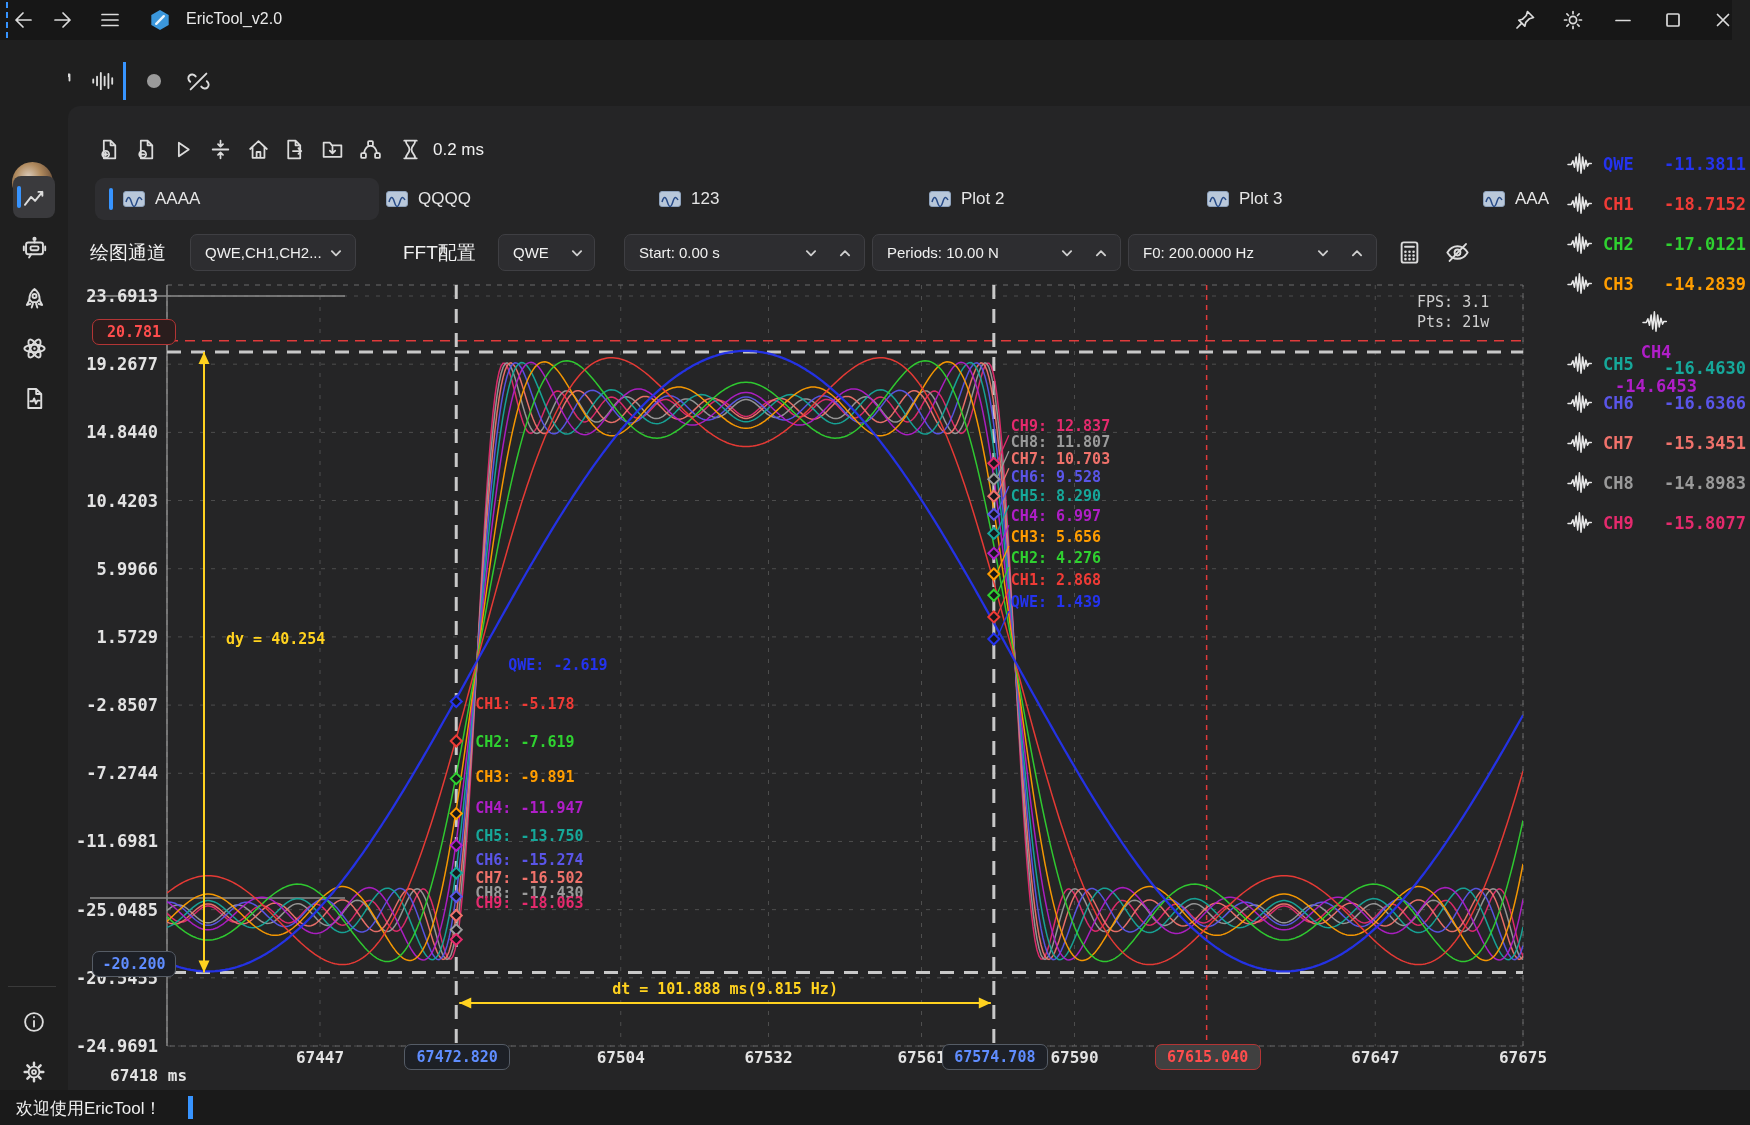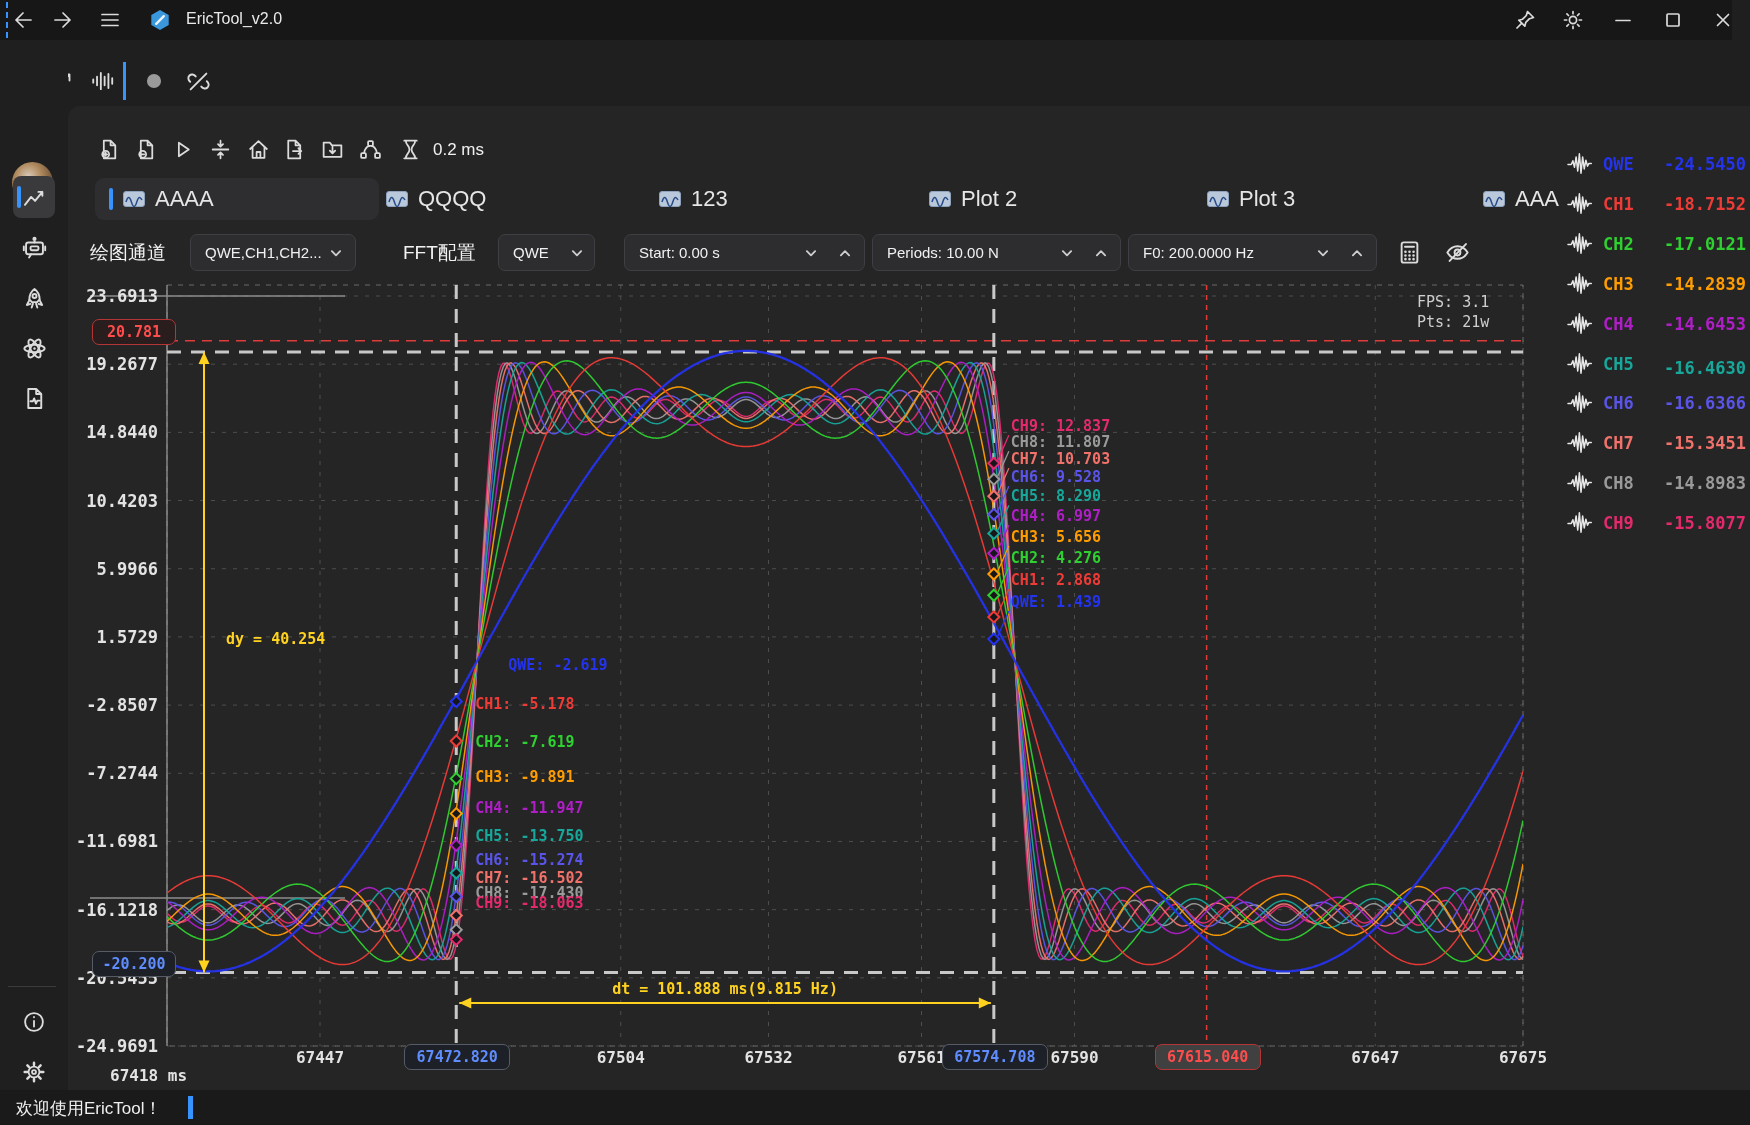--- a/index.html
+++ b/index.html
@@ -21,21 +21,21 @@
   .side-item.active{background:#3a3a3d;}
   .side-accent{position:absolute;left:4px;top:10px;width:4px;height:22px;background:#3794ff;border-radius:2px;}
   #avatar{position:absolute;left:12px;top:122px;width:41px;height:41px;border-radius:50%;
     background:radial-gradient(circle at 40% 35%,#d9c9b8 0%,#b08a5e 35%,#6e5038 70%,#3a2d20 100%);}
   
   #main-panel{position:absolute;left:68px;top:106px;width:1682px;height:984px;background:#252526;border-top-left-radius:12px;}
   
   .pt-icon{position:absolute;top:137px;width:25px;height:25px;}
   #sample-time{position:absolute;left:433px;top:140px;font-size:17px;color:#f0f0f0;}
   
-  .tab{position:absolute;top:178px;height:42px;display:flex;align-items:center;gap:10px;font-size:22px;color:#e6e6e6;}
+  .tab{position:absolute;top:178px;height:42px;display:flex;align-items:center;gap:10px;font-size:17px;color:#e6e6e6;}
   .tab.active{background:#2e2e31;border-radius:9px;padding-left:14px;}
   .tab-accent{width:4px;height:22px;background:#3794ff;border-radius:2px;}
   
   .ctl-label{position:absolute;top:240px;font-size:19px;color:#f2f2f2;}
   .ctl-box{position:absolute;top:234px;height:37px;background:#2d2d30;border:1px solid #3f3f43;border-radius:7px;
            display:flex;align-items:center;font-size:15px;color:#f0f0f0;box-sizing:border-box;}
   .ctl-box .txt{padding-left:14px;white-space:nowrap;}
   .ctl-box .sp{flex:1;}
   .chev{width:22px;height:22px;color:#cfcfcf;}
   .ctl-ic{position:absolute;top:239px;width:27px;height:27px;}
@@ -588,21 +588,21 @@
   <div id="plot-overlay">
       <div class="tick-y mono" style="left: 48px; top: 286px;">​23.6913</div>
       <div class="tick-y mono" style="left: 48px; top: 354.181px;">​19.2677</div>
       <div class="tick-y mono" style="left: 48px; top: 422.363px;">​14.8440</div>
       <div class="tick-y mono" style="left: 48px; top: 490.545px;">​10.4203</div>
       <div class="tick-y mono" style="left: 48px; top: 558.727px;">​5.9966</div>
       <div class="tick-y mono" style="left: 48px; top: 626.91px;">​1.5729</div>
       <div class="tick-y mono" style="left: 48px; top: 695.09px;">​-2.8507</div>
       <div class="tick-y mono" style="left: 48px; top: 763.273px;">​-7.2744</div>
       <div class="tick-y mono" style="left: 48px; top: 831.455px;">​-11.6981</div>
-      <div class="tick-y mono" style="left: 48px; top: 899.637px;">​-16.1218</div>
+      <div class="tick-y mono" style="left: 48px; top: 899.637px;">​-25.0485</div>
       <div class="tick-y mono" style="left: 48px; top: 967.819px;">​-20.5455</div>
       <div class="tick-y mono" style="left: 48px; top: 1036px;">​-24.9691</div>
       <div class="tick-x mono" style="left: 265.012px; top: 1048px;">67447</div>
       <div class="tick-x mono" style="left: 565.759px; top: 1048px;">67504</div>
       <div class="tick-x mono" style="left: 713.494px; top: 1048px;">67532</div>
       <div class="tick-x mono" style="left: 866.506px; top: 1048px;">67561</div>
       <div class="tick-x mono" style="left: 1019.52px; top: 1048px;">67590</div>
       <div class="tick-x mono" style="left: 1320.26px; top: 1048px;">67647</div>
       <div class="tick-x mono" style="left: 1468px; top: 1048px;">67675</div>
       <div class="tick-x mono" style="left: 110px; top: 1066px; text-align: left;">67418 ms</div>
@@ -641,21 +641,21 @@
       <div class="ch-row" style="top: 149px;">
         <span class="icon" style="width: 30px; height: 26px; color: rgb(232, 232, 232);">
           <svg viewBox="0 0 26 24" width="100%" height="100%">
             <g fill="none" stroke="currentColor" stroke-width="1.7" stroke-linecap="round" stroke-linejoin="round">
               <path stroke-width="1.4" d="M1 12.5h3l1.5-3.5 1.5 6 1.5-9.5 1.5 13 1.5-16 1.5 18 1.5-15 1.5 11 1.5-8 1.5 5.5 1.3-2.5h2.2"></path>
             </g>
           </svg>
         </span>
         <span style="color: rgb(36, 51, 238);">QWE</span>
         <span class="sp"></span>
-        <span style="color: rgb(36, 51, 238);">-24.5450</span>
+        <span style="color: rgb(36, 51, 238);">-11.3811</span>
       </div>
       <div class="ch-row" style="top: 189px;">
         <span class="icon" style="width: 30px; height: 26px; color: rgb(232, 232, 232);">
           <svg viewBox="0 0 26 24" width="100%" height="100%">
             <g fill="none" stroke="currentColor" stroke-width="1.7" stroke-linecap="round" stroke-linejoin="round">
               <path stroke-width="1.4" d="M1 12.5h3l1.5-3.5 1.5 6 1.5-9.5 1.5 13 1.5-16 1.5 18 1.5-15 1.5 11 1.5-8 1.5 5.5 1.3-2.5h2.2"></path>
             </g>
           </svg>
         </span>
         <span style="color: rgb(239, 59, 54);">CH1</span>
@@ -679,21 +679,21 @@
           <svg viewBox="0 0 26 24" width="100%" height="100%">
             <g fill="none" stroke="currentColor" stroke-width="1.7" stroke-linecap="round" stroke-linejoin="round">
               <path stroke-width="1.4" d="M1 12.5h3l1.5-3.5 1.5 6 1.5-9.5 1.5 13 1.5-16 1.5 18 1.5-15 1.5 11 1.5-8 1.5 5.5 1.3-2.5h2.2"></path>
             </g>
           </svg>
         </span>
         <span style="color: rgb(255, 157, 0);">CH3</span>
         <span class="sp"></span>
         <span style="color: rgb(255, 157, 0);">-14.2839</span>
       </div>
-      <div class="ch-row" style="top: 309px;">
+      <div class="ch-row" style="top: 309px; flex-direction: column;">
         <span class="icon" style="width: 30px; height: 26px; color: rgb(232, 232, 232);">
           <svg viewBox="0 0 26 24" width="100%" height="100%">
             <g fill="none" stroke="currentColor" stroke-width="1.7" stroke-linecap="round" stroke-linejoin="round">
               <path stroke-width="1.4" d="M1 12.5h3l1.5-3.5 1.5 6 1.5-9.5 1.5 13 1.5-16 1.5 18 1.5-15 1.5 11 1.5-8 1.5 5.5 1.3-2.5h2.2"></path>
             </g>
           </svg>
         </span>
         <span style="color: rgb(176, 30, 200);">CH4</span>
         <span class="sp"></span>
         <span style="color: rgb(176, 30, 200);">-14.6453</span>

